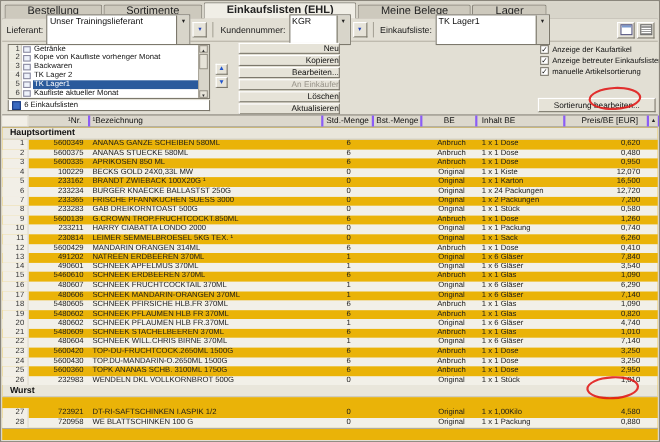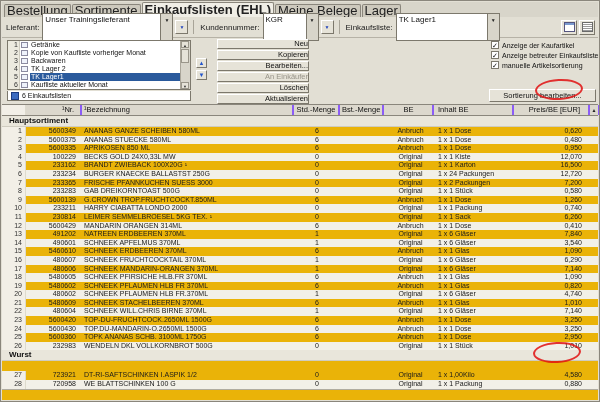--- a/index.html
+++ b/index.html
@@ -2,21 +2,21 @@
 <html><head>
 <meta charset="utf-8">
 <style>
   html,body{margin:0;padding:0;background:#9a978e;}
   .window{position:relative;width:600px;height:402px;background:#e2dfd4;border:1px solid #8a867c;
     box-sizing:border-box;font-family:"Liberation Sans",sans-serif;overflow:hidden;
     --cols:24px 56px 212px 46px 44px 50px 80px 76px 10px;}
   
   .tabbar{position:absolute;top:1px;left:1px;right:1px;height:15px;display:flex;align-items:flex-end;
     gap:1px;padding-left:2px;background:#d8d5ca;border-bottom:1px solid #8a867c;}
-  .tab{height:12px;line-height:12px;padding:0 2px;font-size:13px;background:#cdc9bd;
+  .tab{height:12px;line-height:12px;padding:0 20px;font-size:10px;background:#cdc9bd;
     border:1px solid #8a867c;border-bottom:none;border-radius:2px 2px 0 0;color:#222;white-space:nowrap;}
   .tab.active{background:#f0eee6;font-weight:bold;height:14px;line-height:14px;}
   
   .toolbar{position:absolute;top:16px;left:1px;right:1px;height:20px;background:#e2dfd4;
     border-bottom:1px solid #b6b2a6;display:flex;align-items:center;padding:0 3px;gap:2px;font-size:8px;justify-content:flex-end;}
   .lbl{color:#1a1a1a;white-space:nowrap;margin:0 1px;}
   .combo{display:flex;align-items:stretch;height:28px;background:#fff;border:1px solid #7c786c;box-sizing:border-box;}
   .combo-text{flex:1;font-size:8px;line-height:12px;padding:0 2px;white-space:nowrap;overflow:hidden;color:#111;}
   .combo-arrow{width:11px;background:#d8d5ca;border-left:1px solid #7c786c;font-size:5px;line-height:12px;text-align:center;color:#222;}
   .mini{width:13px;height:14px;box-sizing:border-box;background:#e6e3d8;border:1px solid;

